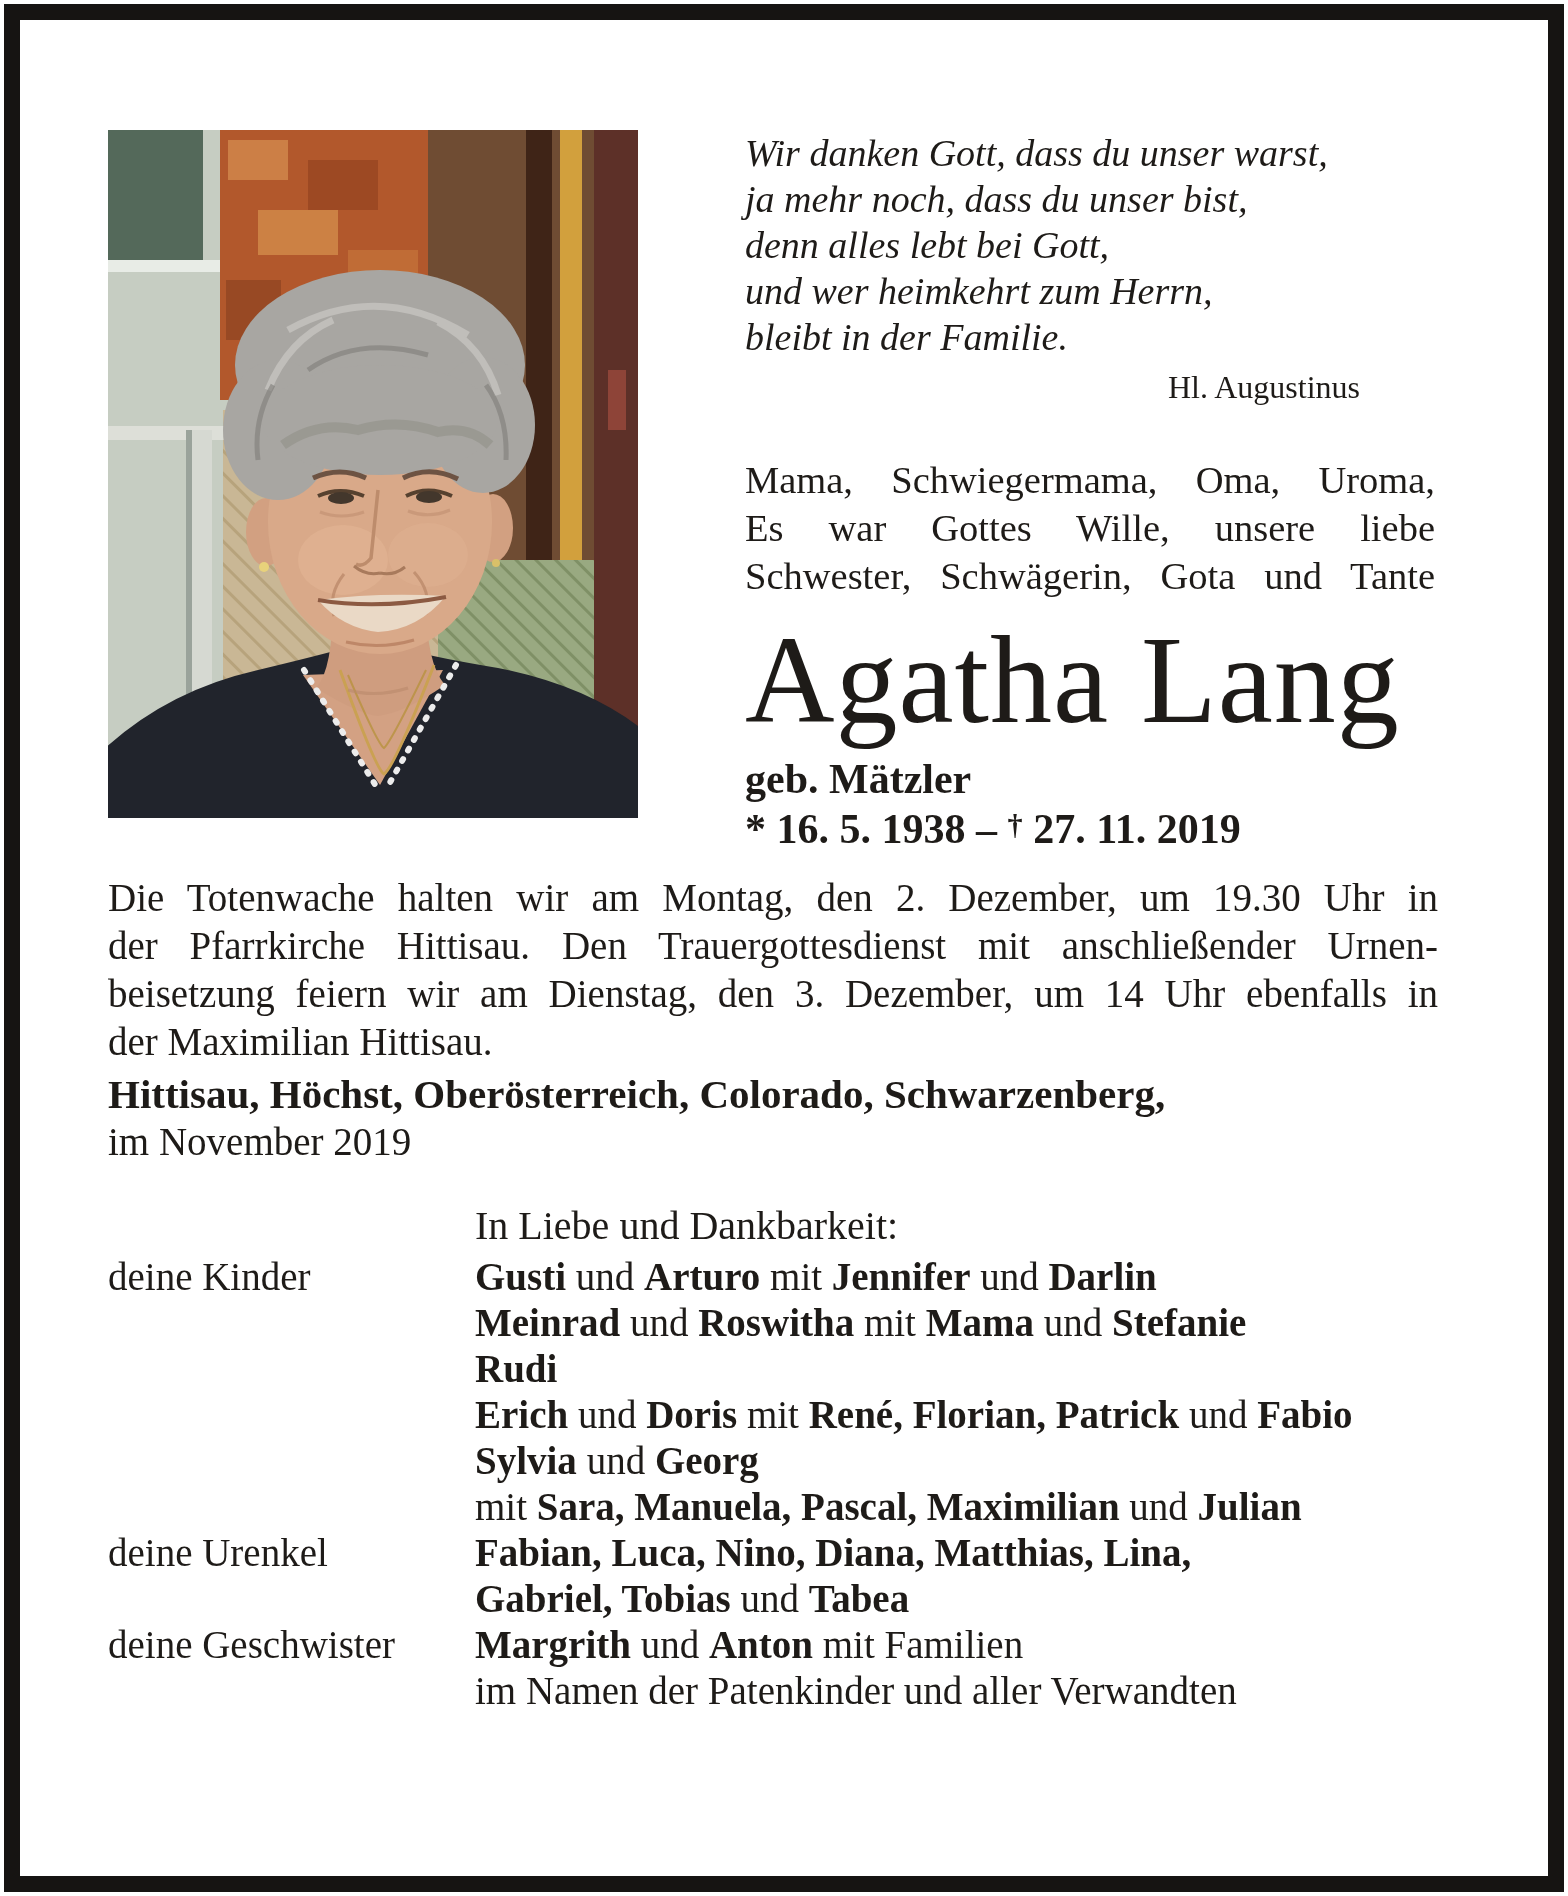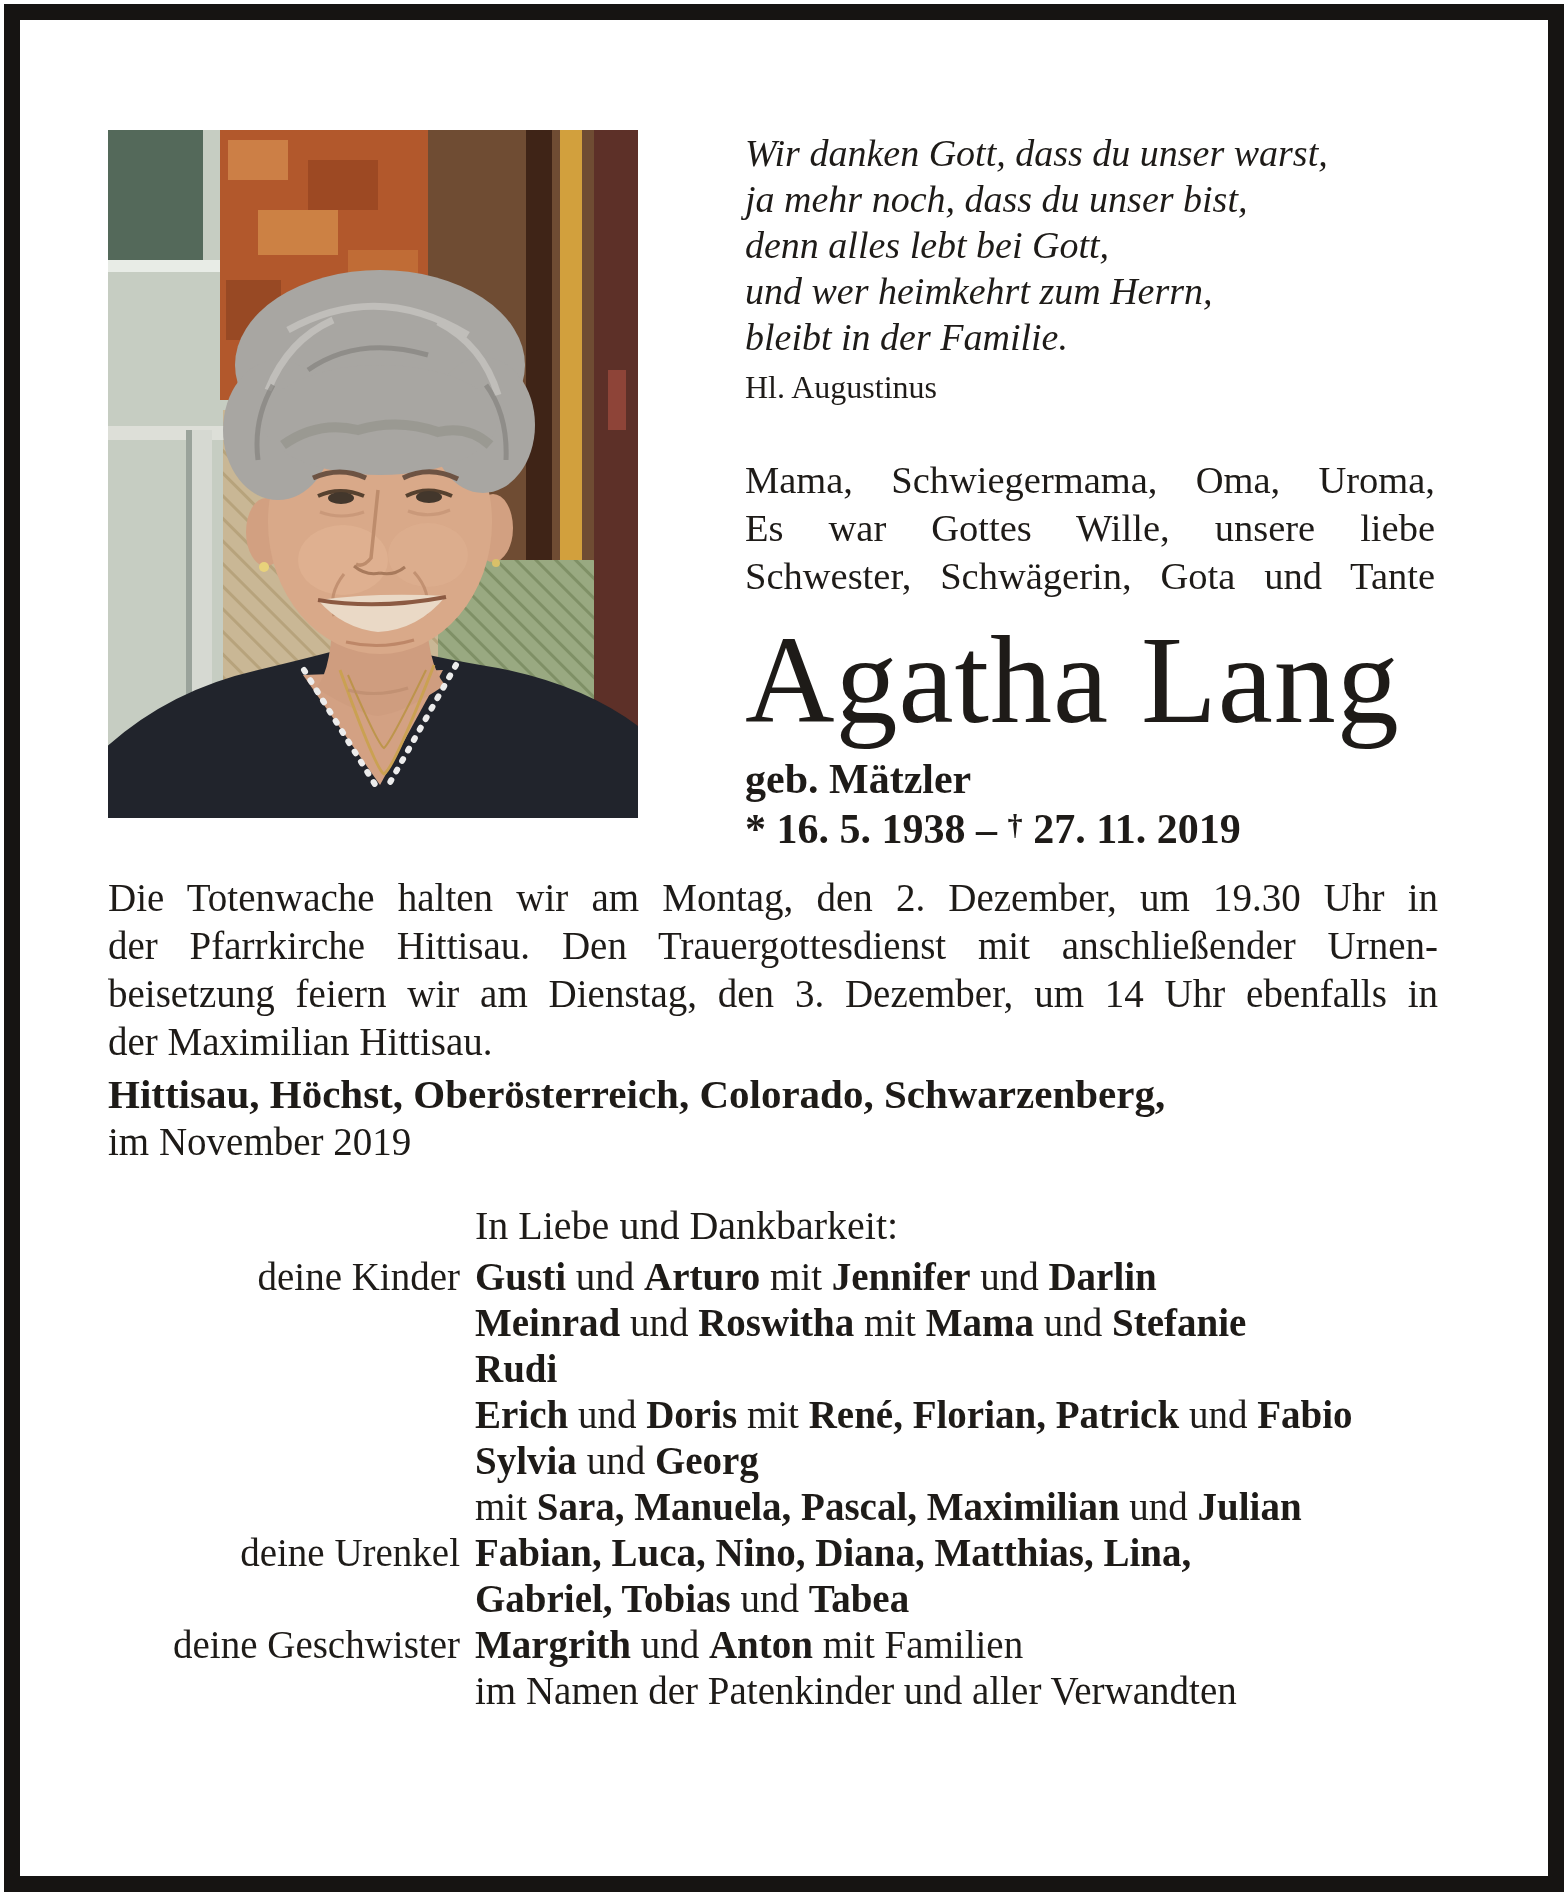--- a/index.html
+++ b/index.html
@@ -36,21 +36,21 @@
     margin-left: 107px;
     width: 690px;
   }
   .quote {
     font-style: italic;
     font-size: 38px;
     line-height: 46px;
     white-space: nowrap;
   }
   .attribution {
-    text-align: left;
+    text-align: right;
     padding-right: 75px;
     font-size: 32px;
     line-height: 38px;
     margin-top: 8px;
   }
   .intro {
     margin-top: 50px;
     font-size: 38.5px;
     line-height: 48px;
   }
@@ -106,21 +106,20 @@
   }
   .family {
     margin-top: 4px;
     font-size: 39px;
     line-height: 46px;
   }
   .family-row { display: flex; }
   .family-label {
     width: 352px;
     flex: none;
-    text-align: right;
   }
   .family-value {
     margin-left: 15px;
     white-space: nowrap;
   }
   .family-value .b { font-weight: bold; }
 </style>
 </head>
 <body>
 

